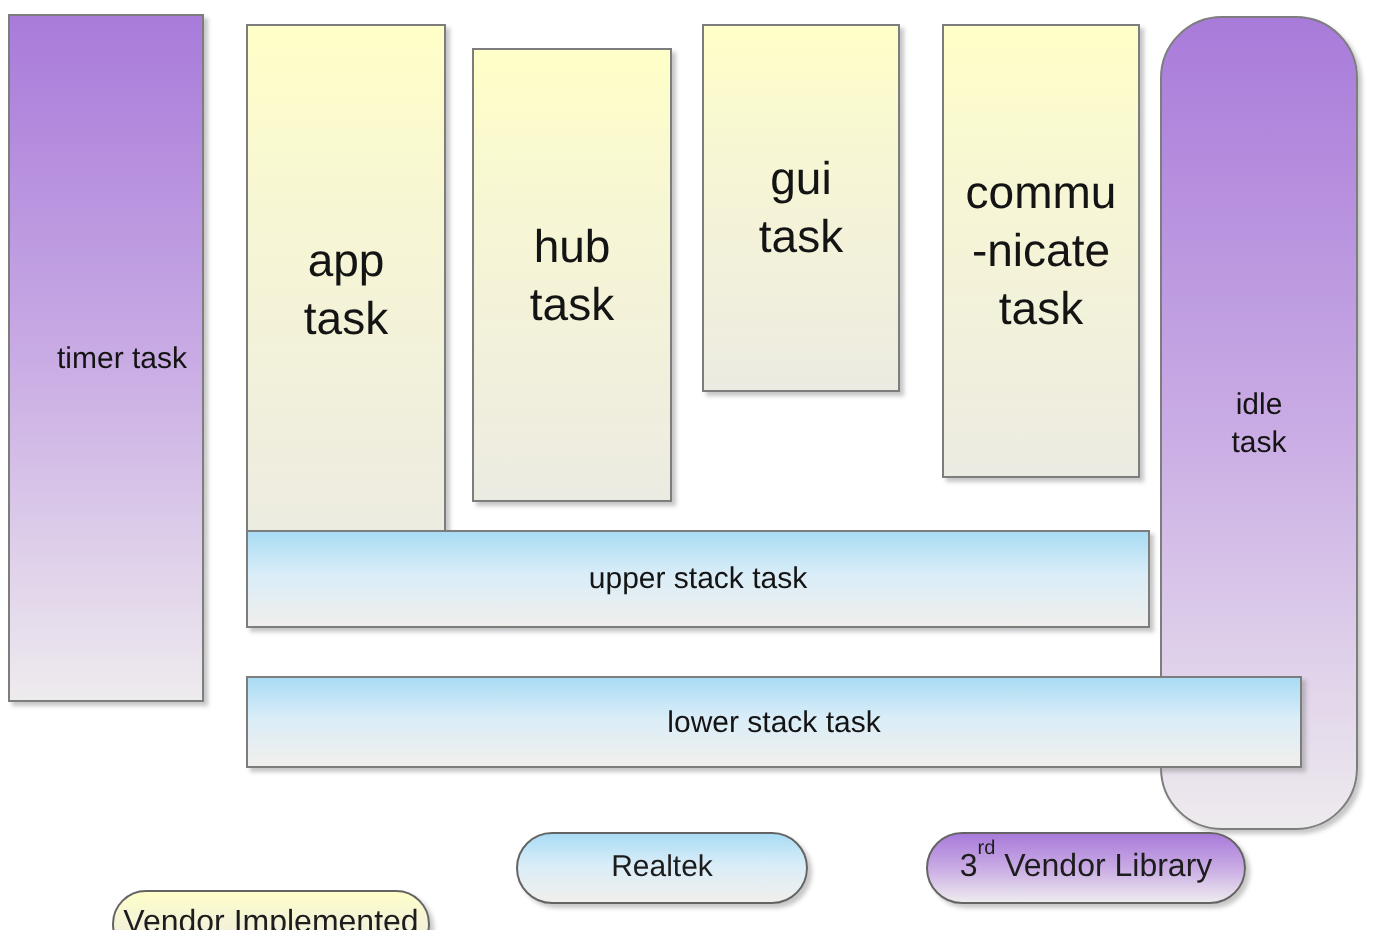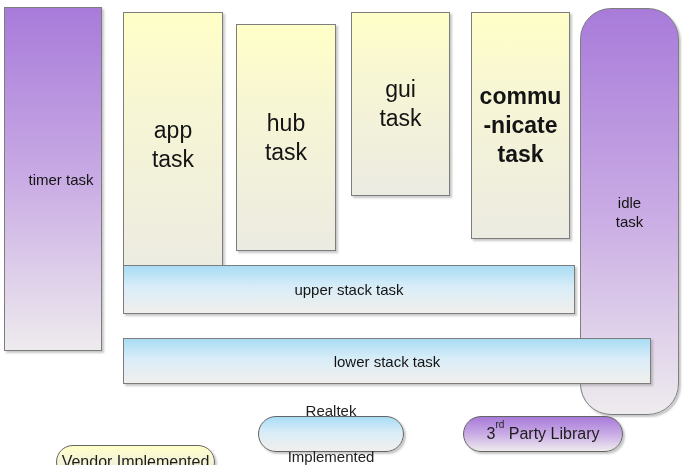--- a/index.html
+++ b/index.html
@@ -24,21 +24,21 @@
   }
   .grad-yellow { background: linear-gradient(to bottom, #ffffc8 0%, #f7f6d4 35%, #ecebe2 100%); }
   .grad-purple { background: linear-gradient(to bottom, #a87bda 0%, #c9abe4 50%, #eeebee 100%); }
   .grad-blue   { background: linear-gradient(to bottom, #a9dcf4 0%, #d9edf8 45%, #f1efec 100%); }
 
   .timer { left: 4px;   top: 7px;   width: 98px;  height: 344px; padding-left: 16px; }
   .idle  { left: 580px; top: 8px;   width: 99px;  height: 407px; border-radius: 31px; }
   .app   { left: 123px; top: 12px;  width: 100px; height: 265px; }
   .hub   { left: 236px; top: 12px;  width: 100px; height: 227px; margin-top: 12px; }
   .gui   { left: 351px; top: 12px;  width: 99px;  height: 184px; }
-  .commu { left: 471px; top: 12px;  width: 99px;  height: 227px; font-weight: bold; }
+  .commu { left: 471px; top: 12px;  width: 99px;  height: 227px; }
   .upper { left: 123px; top: 265px; width: 452px; height: 49px; }
   .lower { left: 123px; top: 338px; width: 528px; height: 46px; }
 
   .big-label   { font-size: 23px; line-height: 29px; color: #141414; }
   .big-label span { display: block; }
   .small-label { font-size: 15px; line-height: 19px; color: #141414; }
   .small-label span { display: block; }
 
   .pill {
     position: absolute;
@@ -114,22 +114,21 @@
   <div class="box grad-blue lower">
     <div class="small-label">lower stack task</div>
   </div>
 
   <div class="pill grad-yellow pill-vendor">
     <span>Vendor Implemented</span>
   </div>
 
   <div class="pill grad-blue pill-realtek">
     <span>Realtek</span>
-    <span>Implemented</span>
   </div>
 
   <div class="pill grad-purple pill-party">
     <div class="inline-row">
-      <span>3</span><sup>rd</sup><span> Party Library</span>
+      <span>3</span><sup>rd</sup><span> Vendor Library</span>
     </div>
   </div>
 
 </div>
 
 </body></html>

